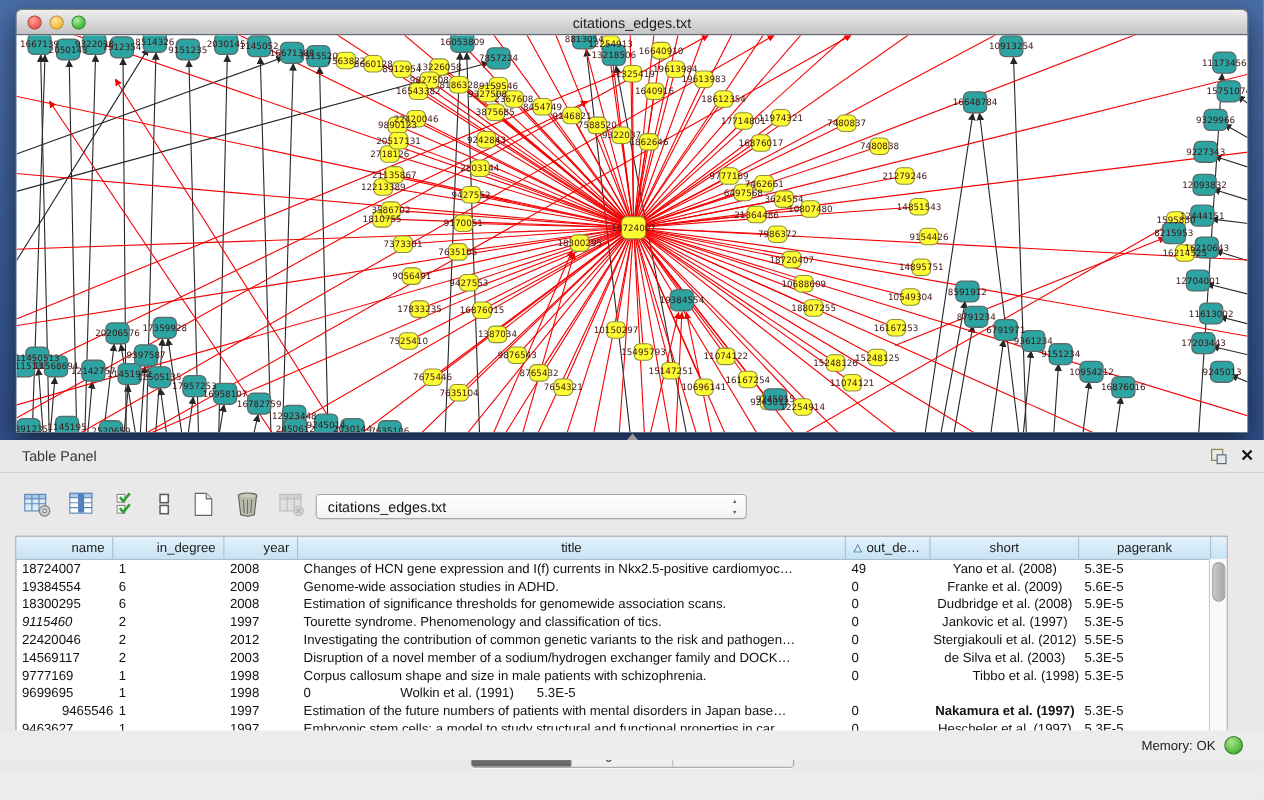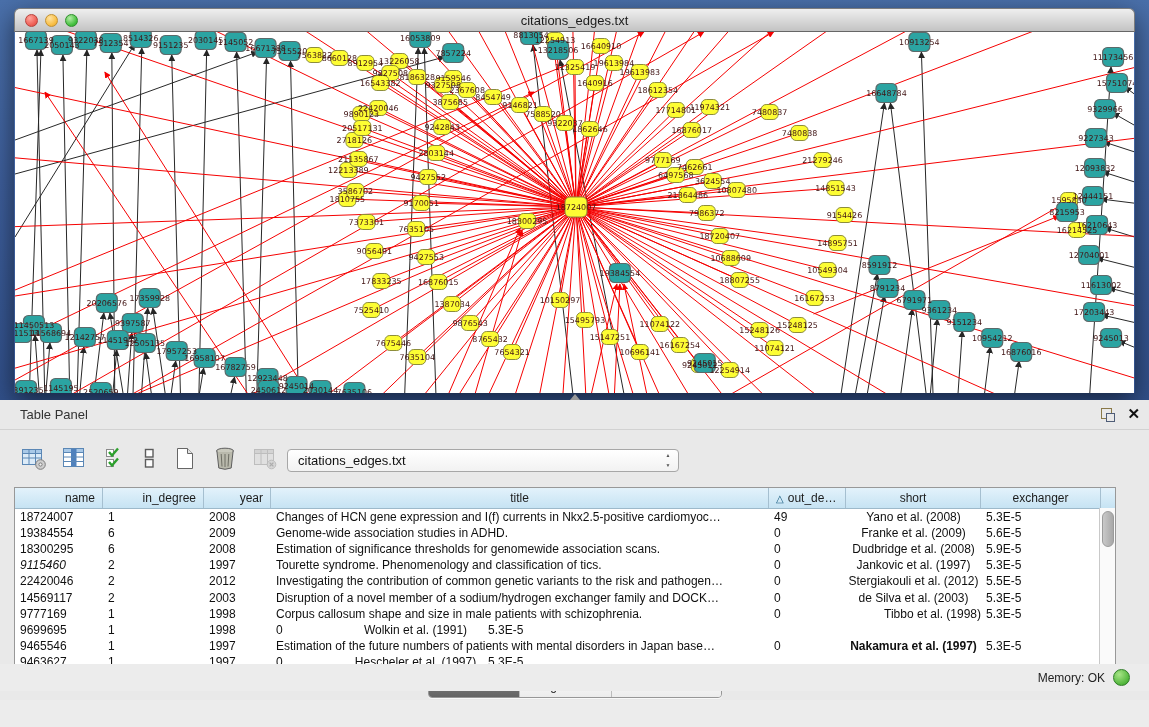--- a/index.html
+++ b/index.html
@@ -681,21 +681,21 @@
           <span>title</span>
         </div>
         <div class="th l" style="width: 77px;">
           <span class="sortg">△</span>
           <span>out_de…</span>
         </div>
         <div class="th c" style="width: 135px;">
           <span>short</span>
         </div>
         <div class="th c" style="width: 120px;">
-          <span>exchanger</span>
+          <span>pagerank</span>
         </div>
       </div>
     <div class="tbody" id="tbody">
         <div class="tr">
           <div class="td" style="width: 88px;">18724007</div>
           <div class="td" style="width: 101px;">1</div>
           <div class="td" style="width: 67px;">2008</div>
           <div class="td" style="width: 498px;">Changes of HCN gene expression and I(f) currents in Nkx2.5-positive cardiomyoc…</div>
           <div class="td" style="width: 77px;">49</div>
           <div class="td" style="width: 135px; text-align: center; padding: 0px;">Yano et al. (2008)</div>
@@ -757,32 +757,33 @@
         </div>
         <div class="tr">
           <div class="td" style="width: 88px;">9699695</div>
           <div class="td" style="width: 101px;">1</div>
           <div class="td" style="width: 67px;">1998</div>
           <div class="td" style="width: 77px;">0</div>
           <div class="td" style="width: 135px; text-align: center; padding: 0px;">Wolkin et al. (1991)</div>
           <div class="td" style="width: 120px;">5.3E-5</div>
         </div>
         <div class="tr">
-          <div class="td" style="width: 88px;">9465546</div>
+          <div class="td" style="width: 88px; text-align: right;">9465546</div>
           <div class="td" style="width: 101px;">1</div>
           <div class="td" style="width: 67px;">1997</div>
           <div class="td" style="width: 498px;">Estimation of the future numbers of patients with mental disorders in Japan base…</div>
           <div class="td" style="width: 77px;">0</div>
           <div class="td" style="width: 135px; text-align: center; padding: 0px; font-weight: bold;">Nakamura et al. (1997)</div>
           <div class="td" style="width: 120px;">5.3E-5</div>
         </div>
         <div class="tr">
           <div class="td" style="width: 88px;">9463627</div>
           <div class="td" style="width: 101px;">1</div>
           <div class="td" style="width: 67px;">1997</div>
+          <div class="td" style="width: 498px;">Embryonic stem cells: a model to study structural and functional properties in car…</div>
           <div class="td" style="width: 77px;">0</div>
           <div class="td" style="width: 135px; text-align: center; padding: 0px;">Hescheler et al. (1997)</div>
           <div class="td" style="width: 120px;">5.3E-5</div>
         </div>
       </div>
     <div class="vscroll">
         <div class="vthumb"></div>
       </div>
   </div>
 

